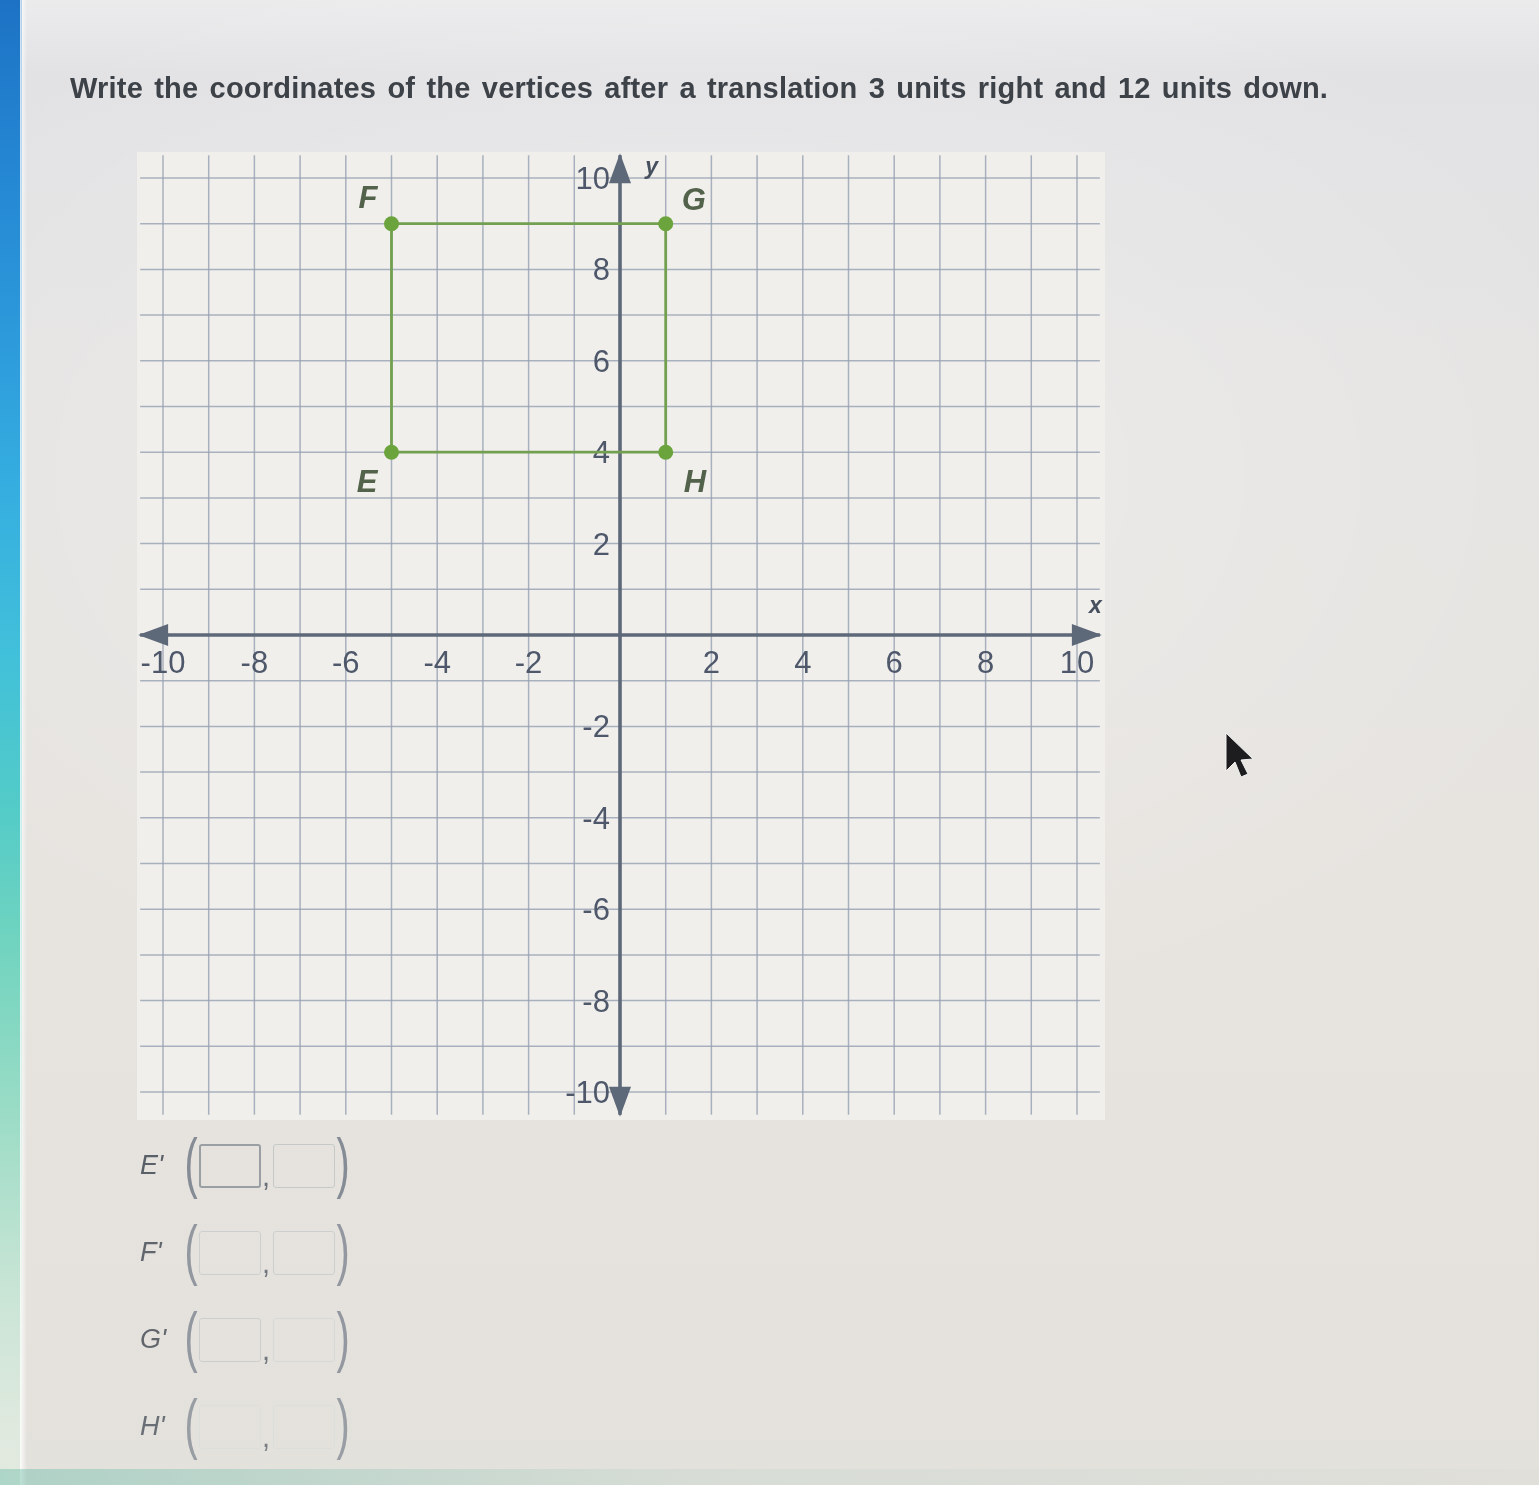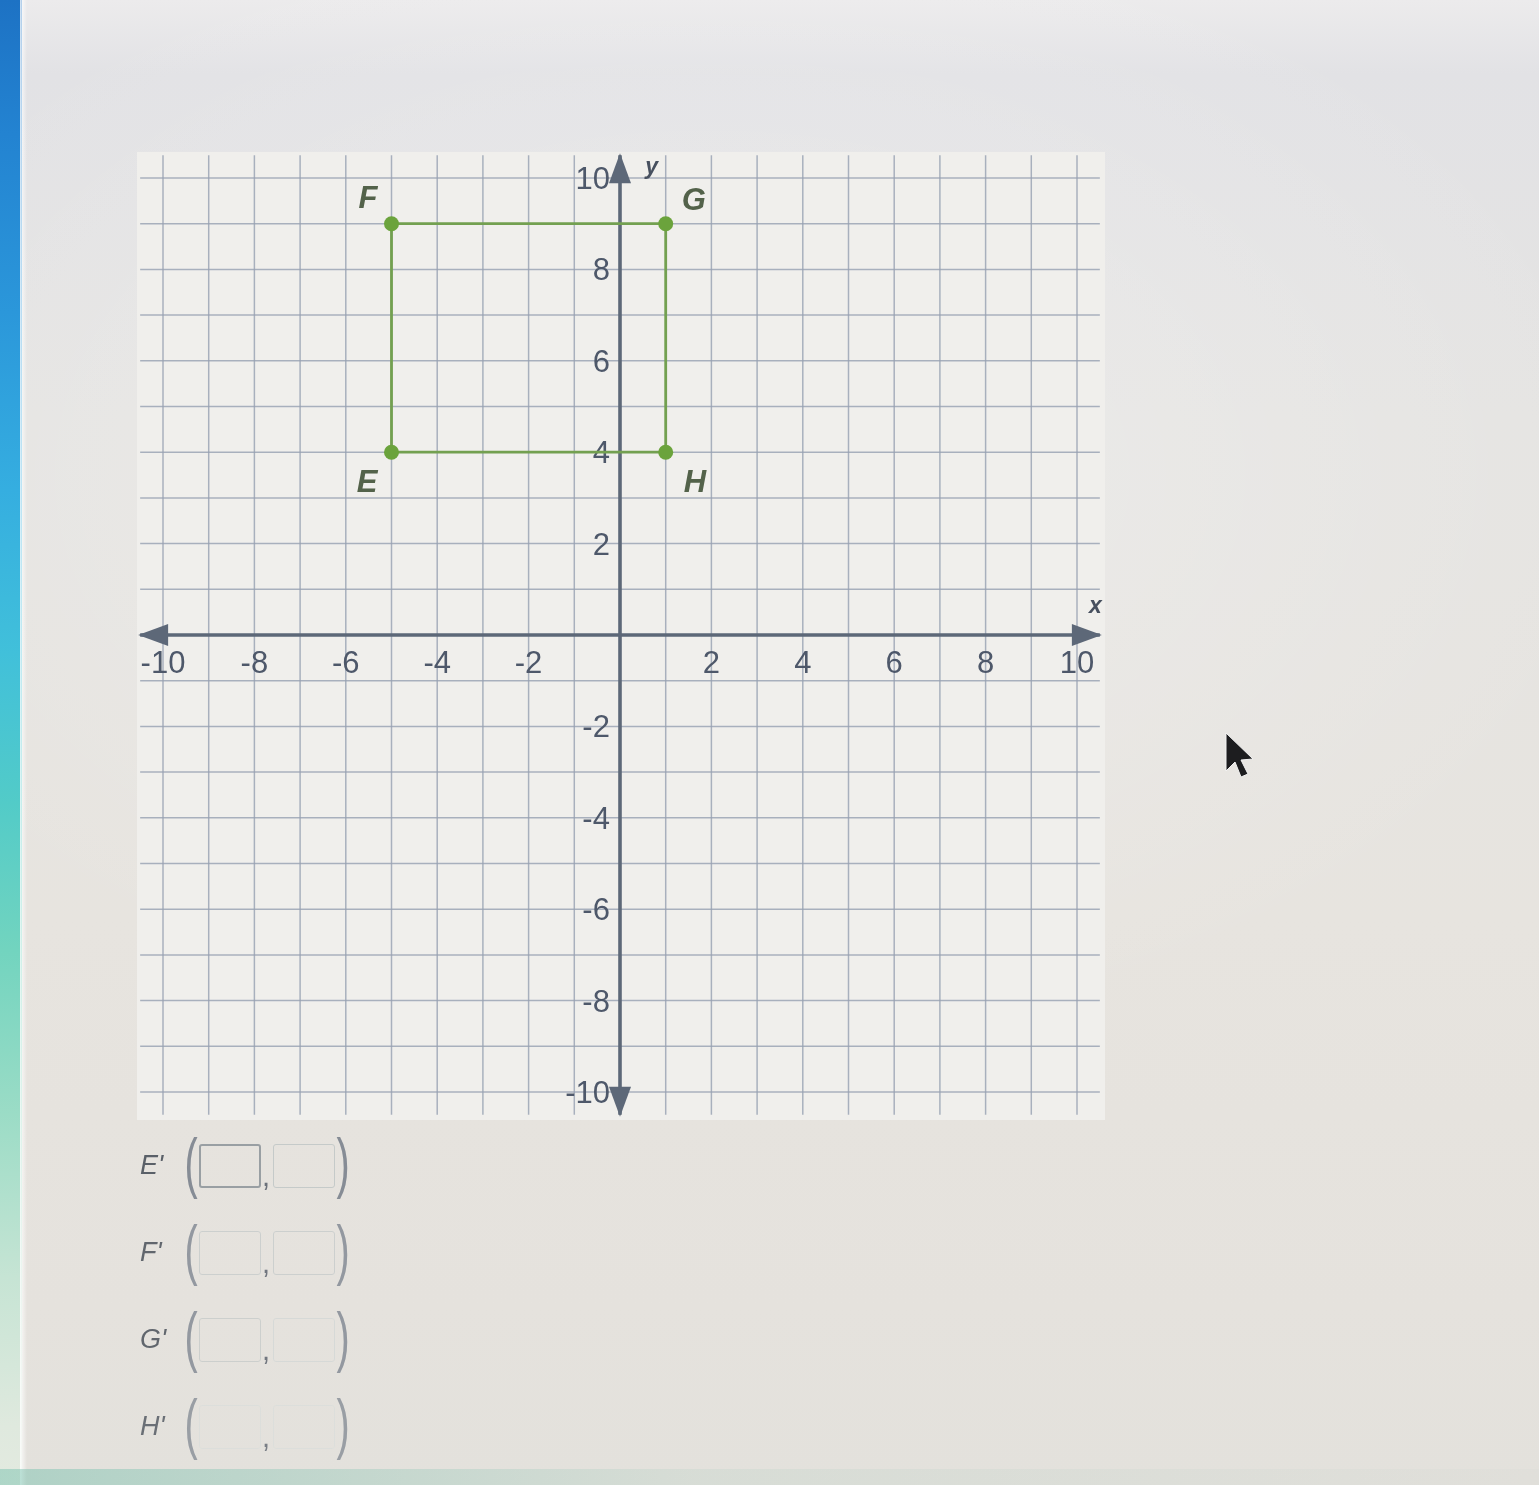--- a/index.html
+++ b/index.html
@@ -51,20 +51,21 @@
     position:absolute;left:0;bottom:0;width:100%;height:16px;
     background:linear-gradient(90deg,rgba(110,190,170,0.45),rgba(160,200,185,0.18) 45%,rgba(190,200,195,0.08));
   }
 </style>
 </head>
 <body>
 
 <div class="page">
   <div class="edge-stripe"></div>
 
+  <div class="question">Write the coordinates of the vertices after a translation 3 units right and 12 units down.</div>
 
   <svg id="graph" width="968" height="968">
       <rect x="0" y="0" width="968" height="968" fill="#f0efec"></rect>
       <line x1="26" y1="962.85" x2="26" y2="3.1499999999999773" stroke="#97a1b2" stroke-width="1.5" opacity="0.8"></line>
       <line x1="3.1499999999999773" y1="940" x2="962.85" y2="940" stroke="#97a1b2" stroke-width="1.5" opacity="0.8"></line>
       <line x1="71.69999999999999" y1="962.85" x2="71.69999999999999" y2="3.1499999999999773" stroke="#97a1b2" stroke-width="1.5" opacity="0.8"></line>
       <line x1="3.1499999999999773" y1="894.3" x2="962.85" y2="894.3" stroke="#97a1b2" stroke-width="1.5" opacity="0.8"></line>
       <line x1="117.39999999999998" y1="962.85" x2="117.39999999999998" y2="3.1499999999999773" stroke="#97a1b2" stroke-width="1.5" opacity="0.8"></line>
       <line x1="3.1499999999999773" y1="848.6" x2="962.85" y2="848.6" stroke="#97a1b2" stroke-width="1.5" opacity="0.8"></line>
       <line x1="163.09999999999997" y1="962.85" x2="163.09999999999997" y2="3.1499999999999773" stroke="#97a1b2" stroke-width="1.5" opacity="0.8"></line>

